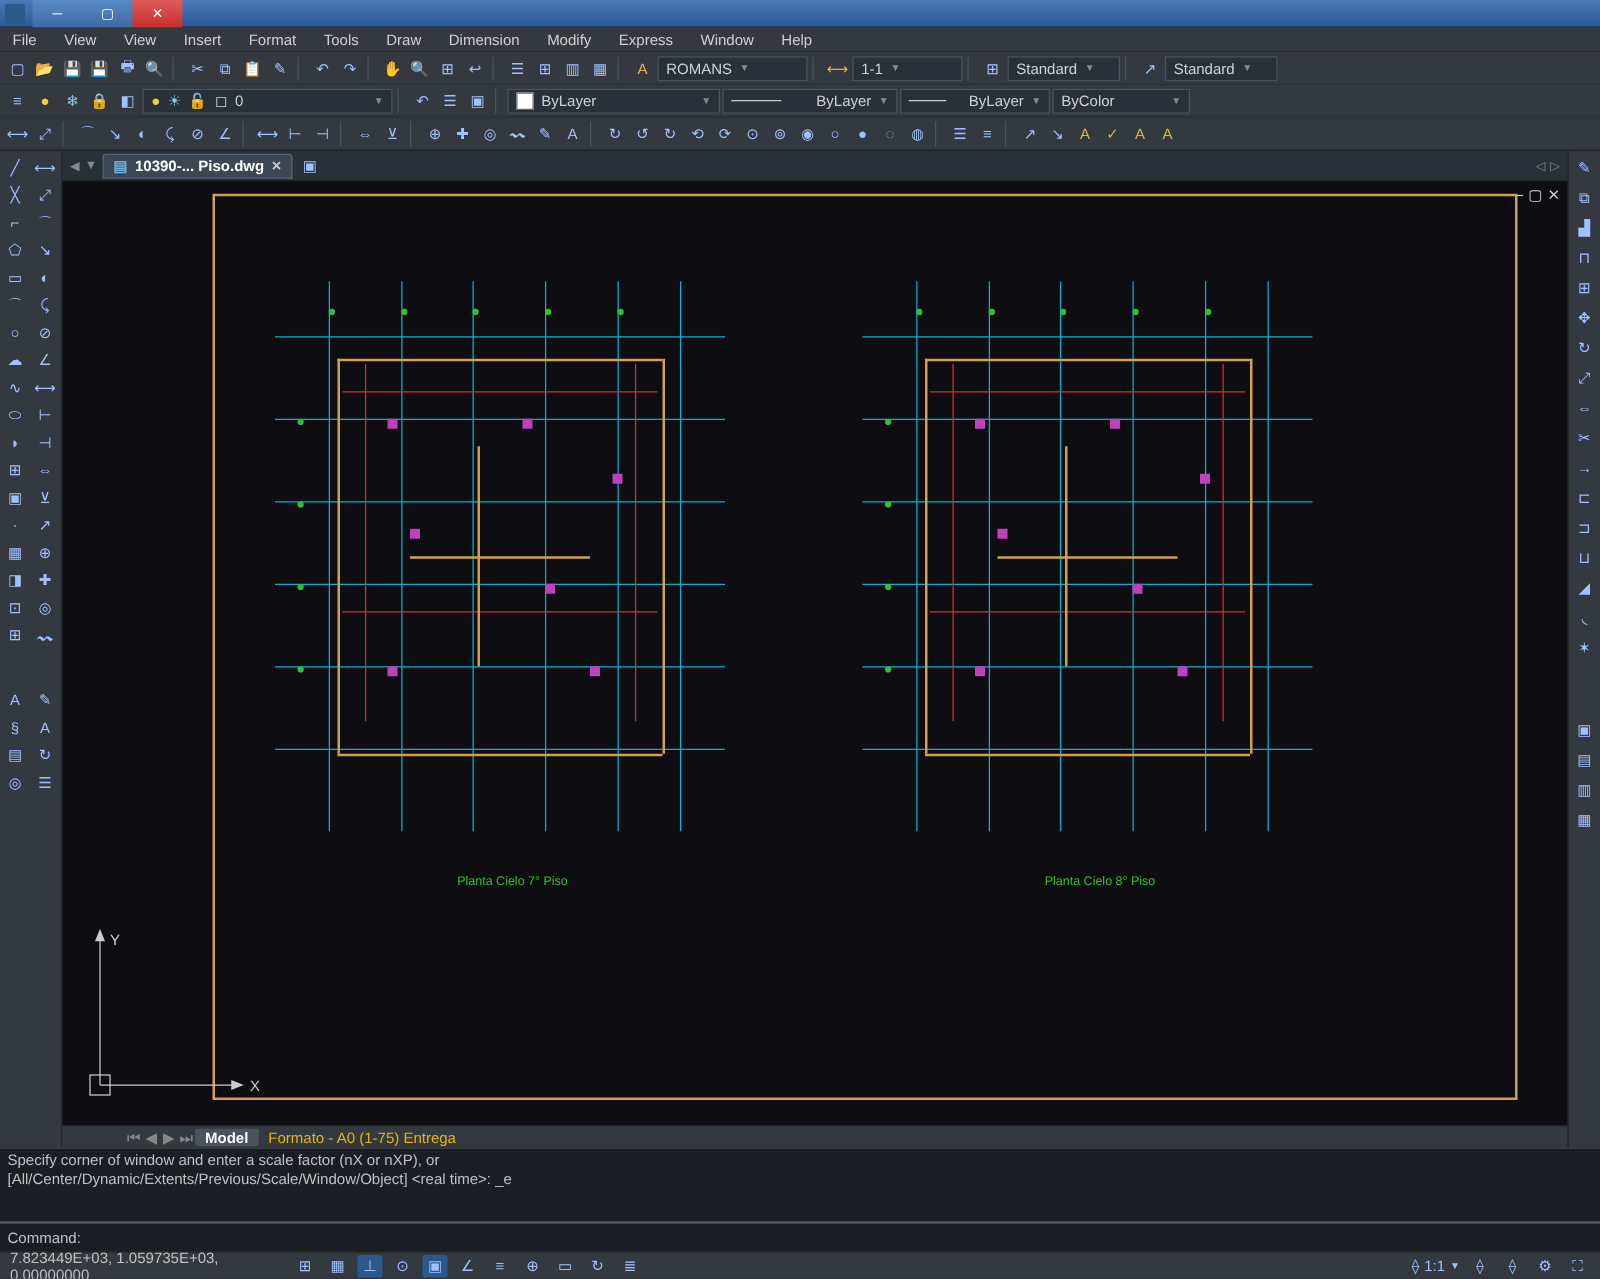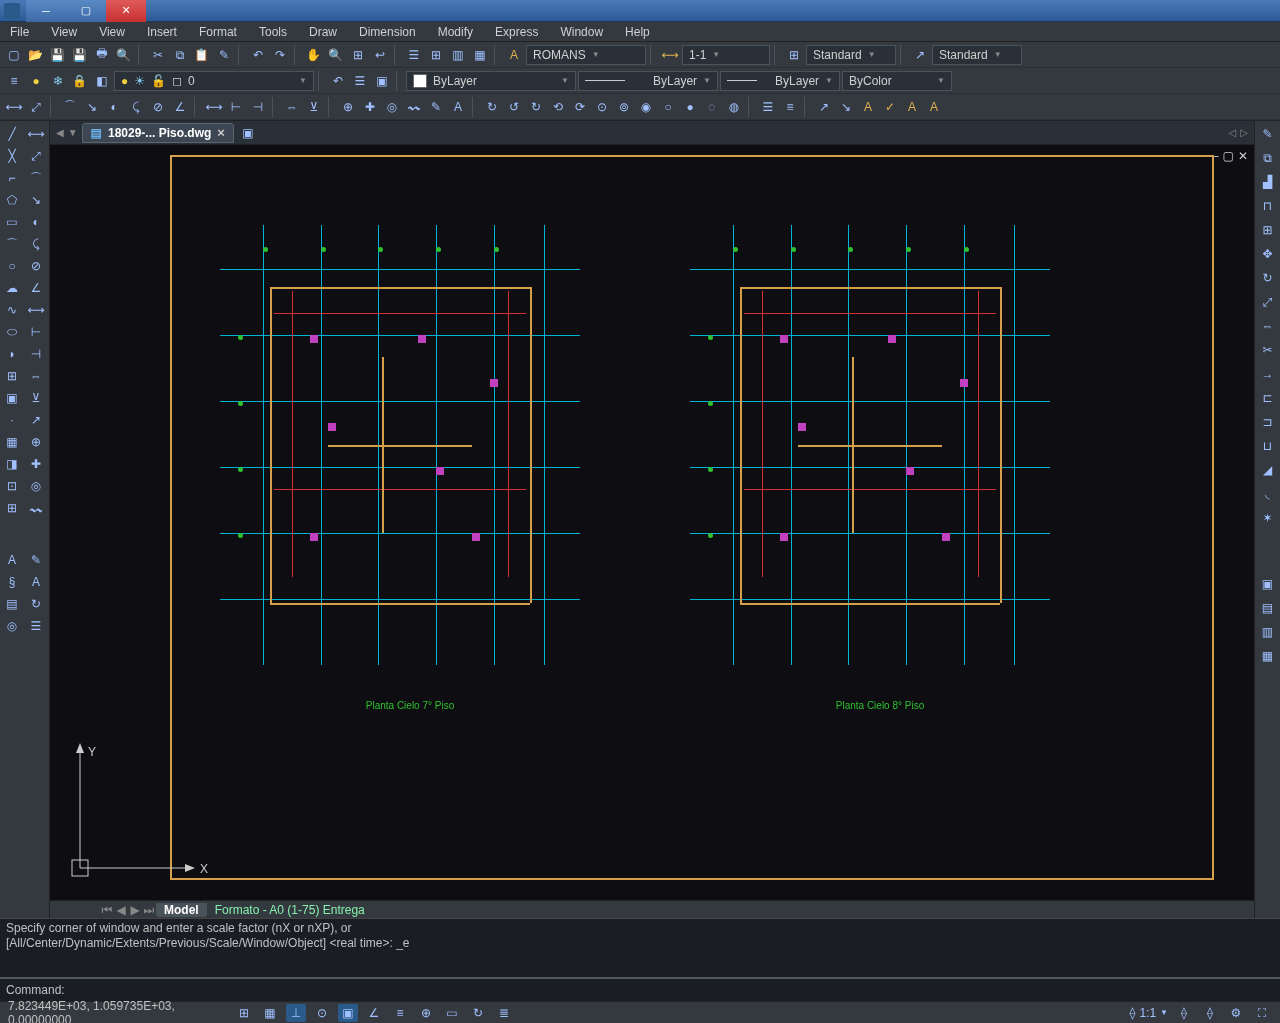--- a/index.html
+++ b/index.html
@@ -59,21 +59,21 @@
 .green-dot { position: absolute; width: 5px; height: 5px; background: #30c030; border-radius: 50%; }
 .magenta-sym { position: absolute; width: 8px; height: 8px; background: #c040c0; }
 .plan-label { position: absolute; color: #30c030; font-size: 10px; text-align: center; width: 200px; }
 .ucs { position: absolute; left: 10px; bottom: 12px; width: 150px; height: 150px; pointer-events: none; }
 .doc-win-btns { position: absolute; right: 6px; top: 4px; display: flex; gap: 4px; color: #d0d0d0; font-size: 11px; }
 
 
 .model-tabs { height: 18px; background: #33393f; display: flex; align-items: center; padding: 0 50px; font-size: 11px; border-top: 1px solid #222; }
 .model-tabs .nav-btn { width: 14px; text-align: center; color: #888; cursor: pointer; }
 .model-tab { padding: 0 8px; background: #4a525a; color: #fff; border-radius: 0 0 3px 3px; cursor: pointer; font-weight: bold; }
-.layout-tab { padding: 0 8px; color: #86efac; cursor: pointer; }
+.layout-tab { padding: 0 8px; color: #eab308; cursor: pointer; }
 
 
 .command-area { background: #1a1e24; border-top: 1px solid #444; font-family: "Consolas", monospace; font-size: 13px; color: #c0c0c0; }
 .command-history { padding: 2px 6px; line-height: 15px; min-height: 60px; border-bottom: 2px solid #505860; }
 .command-input-row { padding: 4px 6px; display: flex; align-items: flex-start; gap: 6px; }
 .command-input-row input { flex: 1; background: transparent; border: none; color: #fff; font-family: inherit; font-size: inherit; outline: none; }
 
 
 .statusbar { height: 22px; background: #33393f; display: flex; align-items: center; padding: 0 8px; font-size: 11px; color: #c0c0c0; border-top: 1px solid #222; gap: 6px; }
 .statusbar .coords { width: 220px; }
@@ -343,21 +343,21 @@
         <div class="tb-btn">☰</div>
       </div>
   </div>
 
   <div class="center-col">
     <div class="tab-bar">
       <div class="tab-arrow">◀</div>
       <div class="tab-arrow">▼</div>
       <div class="doc-tab">
         <span style="color:#6ab0e6">▤</span>
-        <span>18029-...  Piso.dwg</span>
+        <span>10390-...  Piso.dwg</span>
         <span class="close-x">×</span>
       </div>
       <div class="new-tab">▣</div>
       <div style="flex:1"></div>
       <div class="tab-arrow">◁</div>
       <div class="tab-arrow">▷</div>
     </div>
 
     <div class="canvas-wrap">
       <div class="doc-win-btns">

